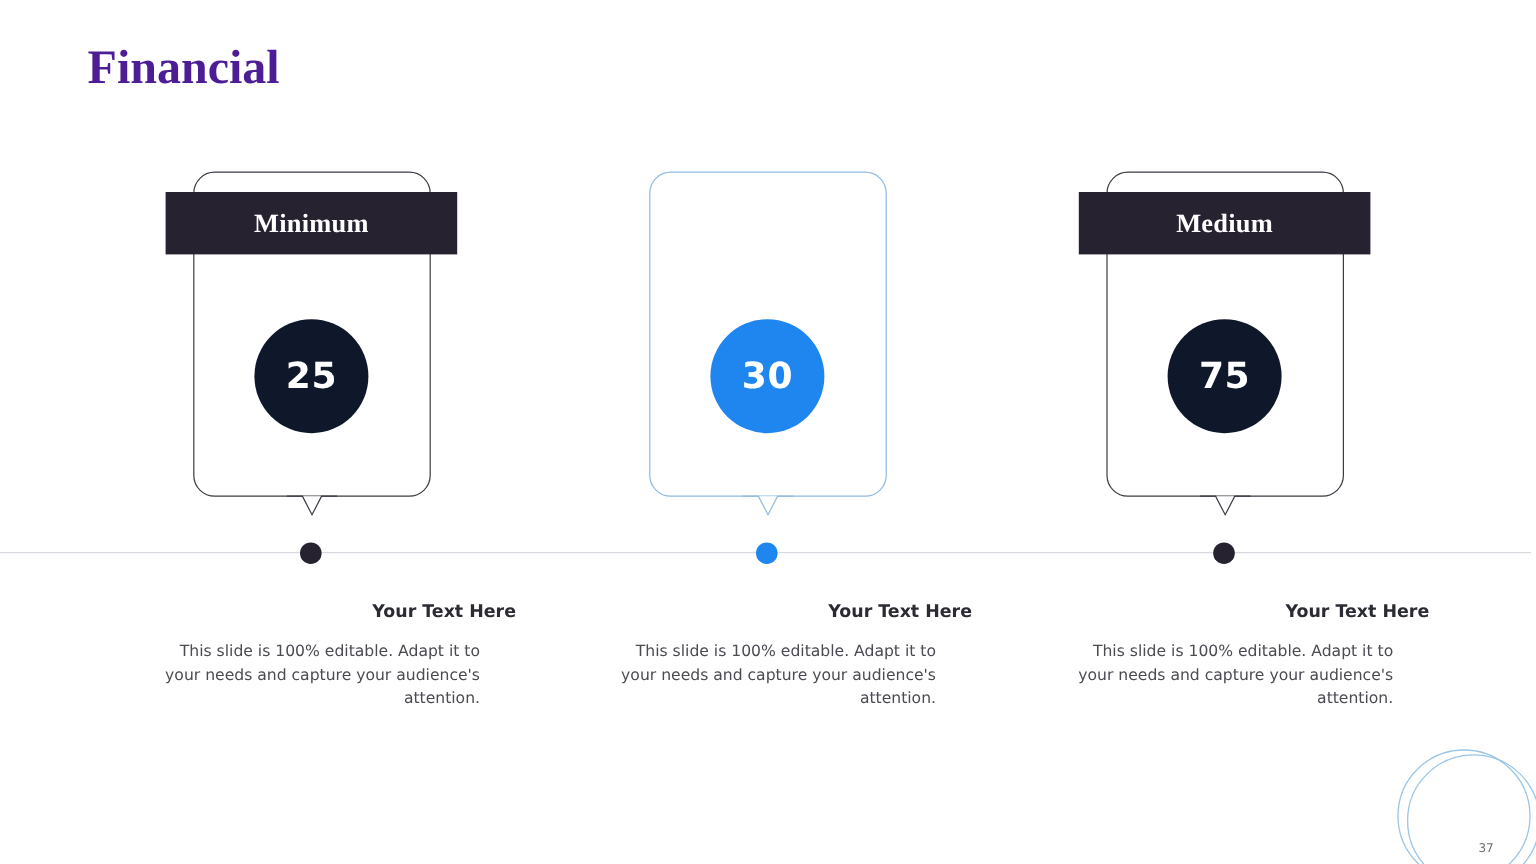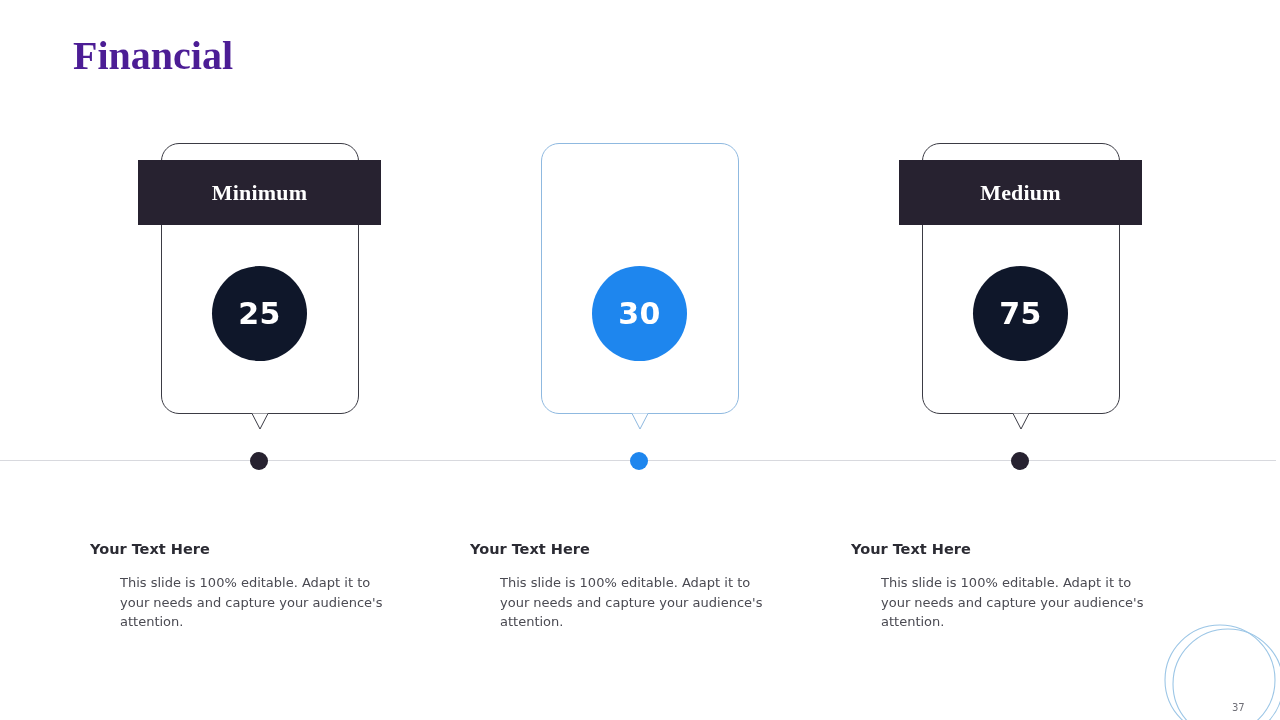--- a/index.html
+++ b/index.html
@@ -91,21 +91,21 @@
     height: 18px;
   }
   .card-tail svg { display: block; overflow: visible; }
 
   
   .card-banner {
     position: absolute;
     left: 48px;
     top: 160px;
     width: 243px;
-    height: 65px;
+    height: 52px;
     background: #272230;
     display: flex;
     align-items: center;
     justify-content: center;
     box-sizing: border-box;
   }
   .card-banner.accent { background: #1e86ee; }
   .banner-label {
     font-family: "Liberation Serif", "DejaVu Serif", serif;
     font-weight: bold;
@@ -150,22 +150,21 @@
     background: #272230;
   }
   .timeline-dot.accent { background: #1e86ee; }
 
   
   .caption {
     position: absolute;
     left: 0px;
     top: 500px;
     width: 340px;
-    text-align: left;
-    margin-top: 39px;
+    text-align: right;
   }
   .caption-heading {
     font-family: "DejaVu Sans", sans-serif;
     font-weight: bold;
     font-size: 14.5px;
     line-height: 20px;
     color: #2b2b33;
     margin-bottom: 14px;
   }
   .caption-body {

